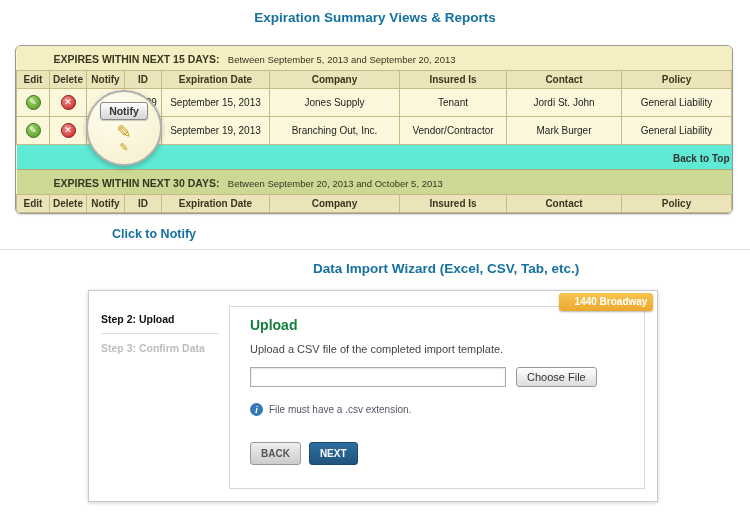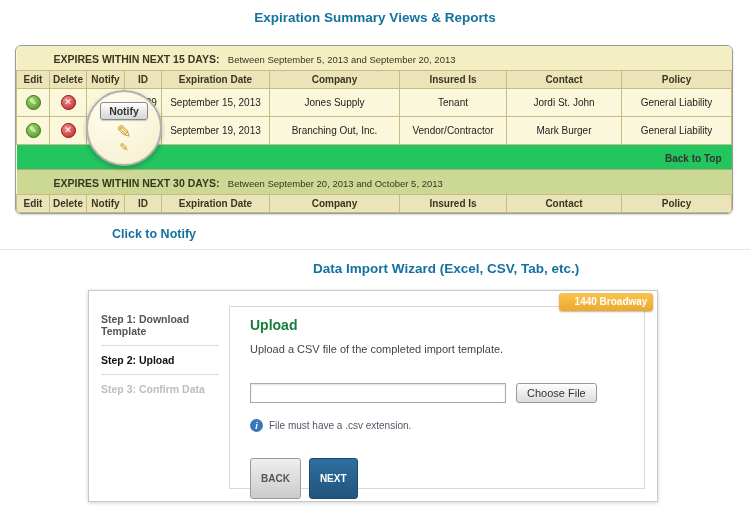--- a/index.html
+++ b/index.html
@@ -16,21 +16,21 @@
   .exp-table { position:absolute; left:15px; top:45px; width:718px; border:1px solid #9a9a9a;
                border-radius:6px; overflow:hidden; background:#fbf7da; box-shadow:0 1px 2px rgba(0,0,0,.15); }
   .exp-table table { width:100%; border-collapse:collapse; table-layout:fixed; }
   tr.sec td { padding:3px 8px; text-align:left; }
   tr.sec15 td { background:#f4efc3; }
   tr.sec30 td { background:#cbd995; border-top:1px solid #a8a878; }
   .sec-title { font-weight:bold; font-size:10.5px; color:#3a3520;margin-left:29px; }
   .sec-sub { font-size:9.5px; color:#3a3520; margin-left:4px; }
   tr.head th { background:#ebe4b8; border:1px solid #c6ba85; font-size:10px; color:#3a3520; height:18px; font-weight:bold; }
   tr.data td { background:#fbf7da; border:1px solid #c6ba85; font-size:10px; color:#222; height:28px; text-align:center; }
-  tr.btt td { background:#22c55e; border-top:1px solid #c6ba85; text-align:right; padding:3px 10px;margin-top:36px; }
+  tr.btt td { background:#5eead4; border-top:1px solid #c6ba85; text-align:right; padding:3px 2px;margin-top:36px; }
   tr.btt a { font-size:10px; font-weight:bold; color:#333; text-decoration:none; cursor:pointer; }
 
   .ball { width:15px; height:15px; border-radius:50%; display:inline-flex; align-items:center; justify-content:center;
           color:#fff; font-size:9px; line-height:1; cursor:pointer; }
   .ball.green { background:radial-gradient(circle at 35% 30%, #a5d66d, #4e9422); border:1px solid #3c7419; }
   .ball.red { background:radial-gradient(circle at 35% 30%, #f08f8f, #c42020); border:1px solid #8f1515; }
   .pencil { color:#c99a1e; font-size:13px; display:inline-block; cursor:pointer; }
 
   
   .magnifier { position:absolute; left:86px; top:90px; width:76px; height:76px; border-radius:50%;
@@ -54,30 +54,30 @@
   .steps { position:absolute; left:12px; top:14px; width:118px; }
   .step { padding:8px 0; font-size:10.5px; font-weight:bold; cursor:pointer; }
   .step-1 { color:#555; border-bottom:1px solid #ddd; }
   .step-2 { color:#111; border-bottom:1px solid #ddd; }
   .step-3 { color:#bdbdbd; }
 
   .panel { position:absolute; left:140px; top:15px; width:416px; height:183px; border:1px solid #d8d8d8; background:#fff; }
   .panel-inner { padding:10px 20px; }
   .panel h3 { font-size:14px; color:#15803d; }
   .instruction { font-size:11px; font-weight:normal; color:#444; margin-top:10px; }
-  .file-row { margin-top:28px; display:flex; align-items:flex-end; }
+  .file-row { margin-top:12px; display:flex; align-items:flex-end; }
   .file-input { width:256px; height:20px; border:1px solid #aaa; box-shadow:inset 0 1px 2px rgba(0,0,0,.12);
                 font-size:11px; padding:0 4px; font-family:"Liberation Sans", sans-serif; }
   .choose-btn { margin-left:10px; font-size:11px; padding:3px 10px; background:linear-gradient(#fefefe,#dcdcdc);
                 border:1px solid #999; border-radius:3px; color:#333; cursor:pointer; font-family:"Liberation Sans", sans-serif; }
   .note { margin-top:16px; display:flex; align-items:center; gap:6px; font-size:10px; color:#556; }
   .info-icon { width:13px; height:13px; border-radius:50%; background:#3779b5; color:#fff; font-style:italic;
                font-weight:bold; font-size:9px; display:inline-flex; align-items:center; justify-content:center; }
   .actions { margin-top:26px; display:flex; gap:8px; }
-  .btn { font-size:10px; font-weight:bold; padding:14px 10px; border-radius:3px; cursor:pointer;
+  .btn { font-size:10px; font-weight:bold; padding:5px 10px; border-radius:3px; cursor:pointer;
          font-family:"Liberation Sans", sans-serif; }
   .btn-back { background:linear-gradient(#eee,#ccc); border:1px solid #999; color:#555; }
   .btn-next { background:linear-gradient(#2f6f9f,#1f547e); border:1px solid #1a4a70; color:#fff; }
 </style>
 </head>
 <body>
 
 <div class="page">
 
   <div class="blue-title title1">Expiration Summary Views &amp; Reports</div>
@@ -167,21 +167,20 @@
 
   <div class="click-to-notify">Click to Notify</div>
   <div class="divider"></div>
 
   <div class="blue-title title2">Data Import Wizard (Excel, CSV, Tab, etc.)</div>
 
   <div class="wizard">
     <div class="badge">1440 Broadway</div>
 
     <div class="steps">
-      <div class="step step-1">Step 1: Download Template</div>
       <div class="step step-2">Step 2: Upload</div>
       <div class="step step-3">Step 3: Confirm Data</div>
     </div>
 
     <div class="panel">
       <div class="panel-inner">
         <h3>Upload</h3>
         <div class="instruction">Upload a CSV file of the completed import template.</div>
         <div class="file-row">
           <input class="file-input" type="text" value="" style="">

